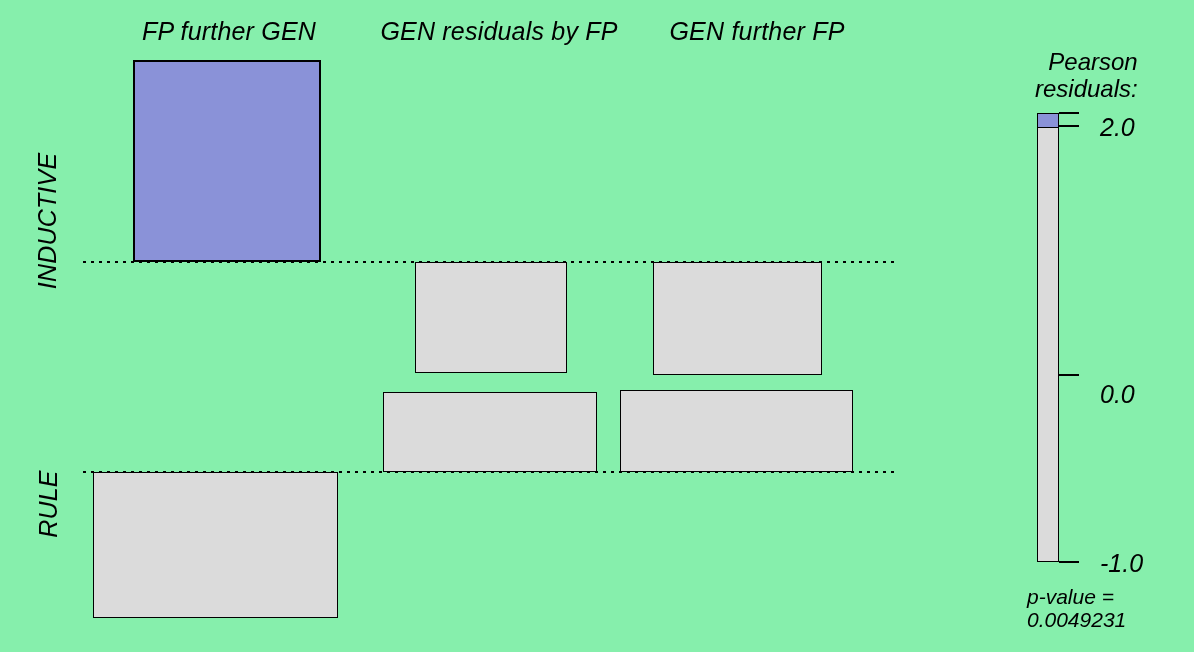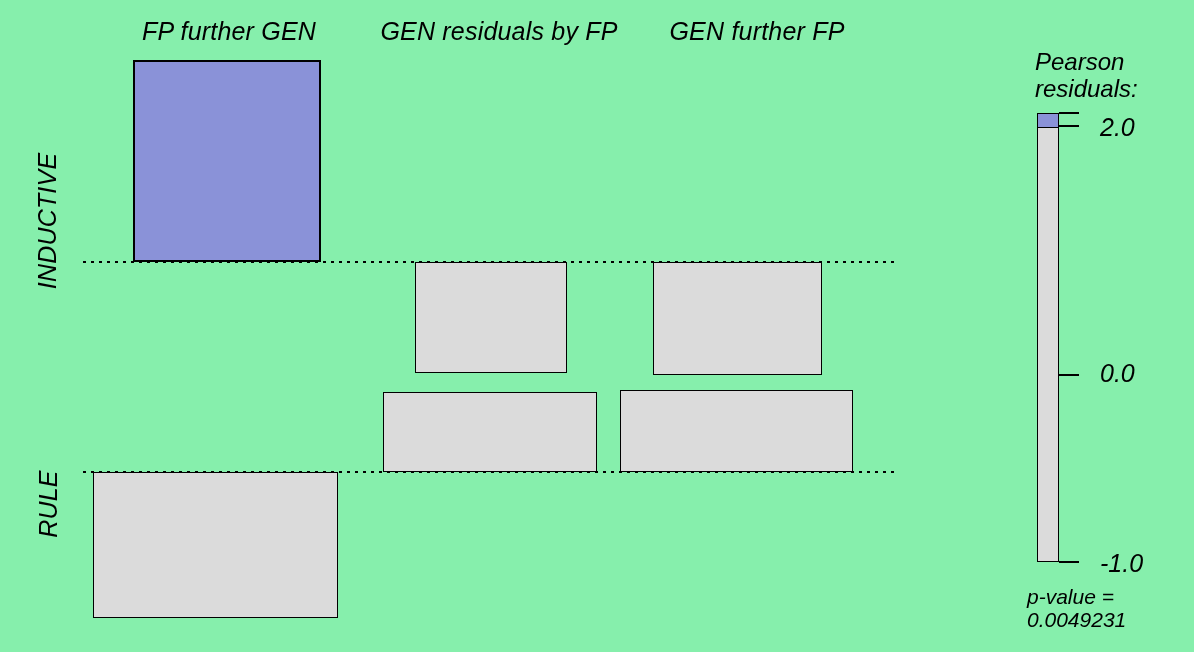--- a/index.html
+++ b/index.html
@@ -46,20 +46,21 @@
     position: absolute;
     box-sizing: border-box;
   }
   .legend-title {
     position: absolute;
     left: 1035px;
     top: 48px;
     font-size: 24px;
     line-height: 27px;
     white-space: nowrap;
+    text-align: right;
   }
   .legend-bar {
     position: absolute;
     box-sizing: border-box;
     border: 1.5px solid #000000;
   }
   .legend-blue {
     position: absolute;
     left: 0; top: 0; right: 0;
     border-bottom: 1.5px solid #000000;
@@ -116,21 +117,21 @@
     <div>residuals:</div>
   </div>
   <div id="legend-scale">
       <div class="legend-bar" style="left: 1037px; top: 113px; width: 22px; height: 449px; background: rgb(219, 219, 219);">
         <div class="legend-blue" style="height: 13px; background: rgb(138, 146, 216);"></div>
       </div>
       <div class="legend-tick" style="left: 1059px; top: 112px; background: rgb(0, 0, 0);"></div>
       <div class="legend-tick" style="left: 1059px; top: 125px; background: rgb(0, 0, 0);"></div>
       <div class="legend-tick-label" style="top: 127px;">2.0</div>
       <div class="legend-tick" style="left: 1059px; top: 374px; background: rgb(0, 0, 0);"></div>
-      <div class="legend-tick-label" style="top: 373px;">0.0</div>
+      <div class="legend-tick-label" style="top: 394px;">0.0</div>
       <div class="legend-tick" style="left: 1059px; top: 561px; background: rgb(0, 0, 0);"></div>
       <div class="legend-tick-label" style="top: 563px;">-1.0</div>
     </div>
   <div class="p-value">
     <div>p-value =</div>
     <div>0.0049231</div>
   </div>
 
 </div>
 

